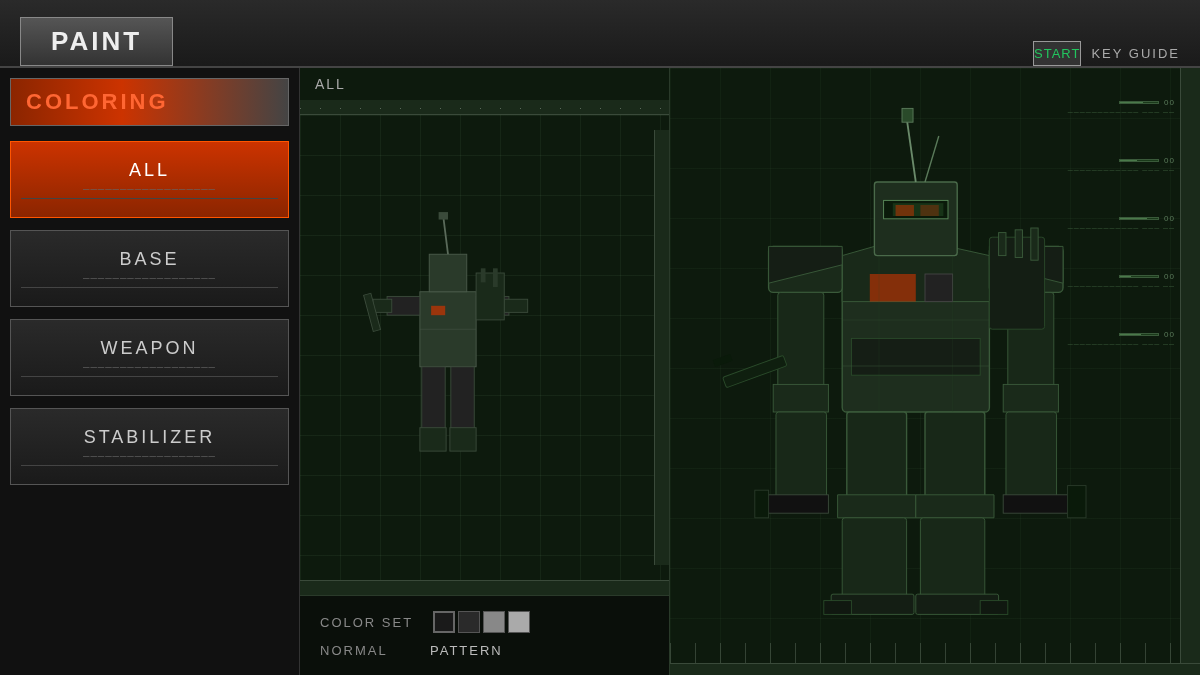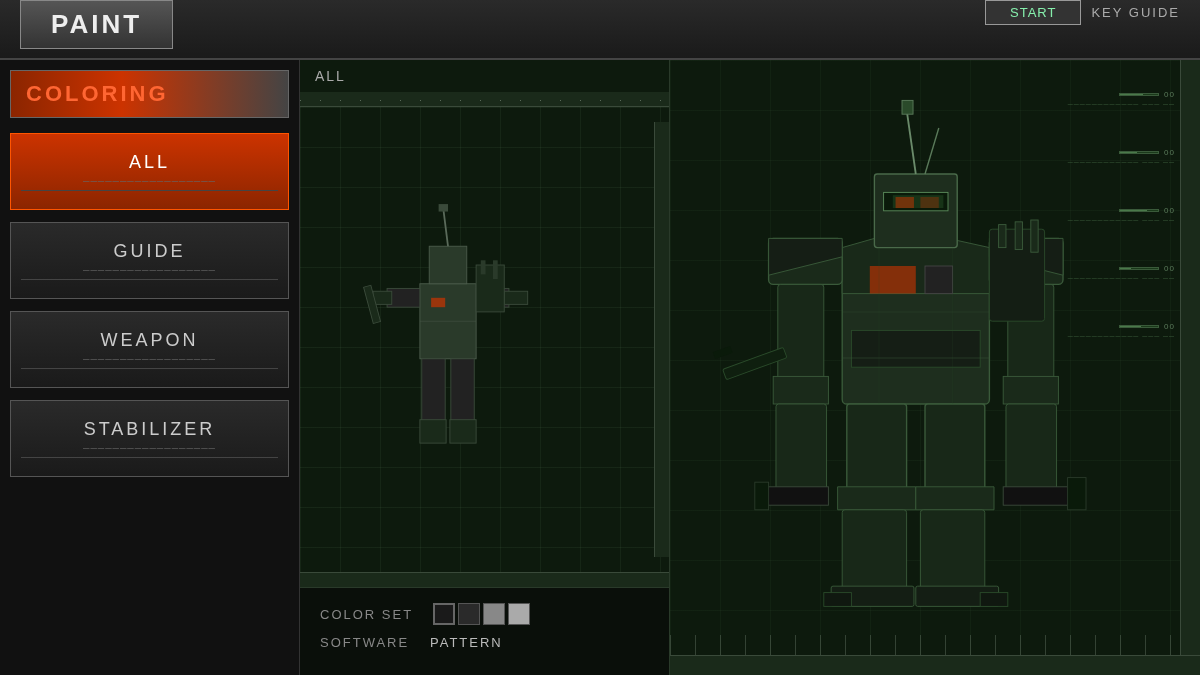--- a/index.html
+++ b/index.html
@@ -8,22 +8,22 @@
       height: 675px;
       background: #1a1a1a;
       font-family: 'Arial', sans-serif;
       overflow: hidden;
       color: #ccc;
     }
 
     
     .header {
       display: flex;
-      align-items: flex-start;
-      height: 60px;
+      align-items: flex-end;
+      height: 68px;
       background: linear-gradient(180deg, #2a2a2a 0%, #1a1a1a 100%);
       border-bottom: 2px solid #444;
       padding: 0 20px;
       position: relative;
     }
 
     .header-paint {
       background: linear-gradient(180deg, #555 0%, #333 100%);
       border: 1px solid #888;
       padding: 8px 30px;
@@ -43,23 +43,23 @@
     .header-right {
       position: absolute;
       right: 20px;
       display: flex;
       align-items: center;
       gap: 10px;
     }
 
     .start-btn {
       border: 1px solid #999;
-      padding: 4px 24px;
+      padding: 4px 0;
       font-size: 13px;
-      color: #86efac;
+      color: #22c55e;
       background: #333;
       letter-spacing: 1px;
     }
 
     .key-guide {
       font-size: 13px;
       color: #aaa;
       letter-spacing: 2px;
     }
 
@@ -354,21 +354,21 @@
 
   <div class="left-panel">
     <div class="coloring-header">COLORING</div>
 
     <button class="coloring-btn active">
       <span>ALL</span>
       <span class="btn-subtitle">──────────────────</span>
     </button>
 
     <button class="coloring-btn">
-      <span>GUIDE</span>
+      <span>BASE</span>
       <span class="btn-subtitle">──────────────────</span>
     </button>
 
     <button class="coloring-btn">
       <span>WEAPON</span>
       <span class="btn-subtitle">──────────────────</span>
     </button>
 
     <button class="coloring-btn">
       <span>STABILIZER</span>
@@ -424,21 +424,21 @@
       <div class="info-row">
         <div class="info-label">COLOR SET</div>
         <div class="color-swatches">
           <div class="swatch" style="background:#1a1a1a; border-color:#666; border-width:2px;"></div>
           <div class="swatch" style="background:#2a2a2a;"></div>
           <div class="swatch" style="background:#888;"></div>
           <div class="swatch" style="background:#aaa;"></div>
         </div>
       </div>
       <div class="info-row">
-        <div class="info-label">SOFTWARE</div>
+        <div class="info-label">NORMAL</div>
         <div class="pattern-value">PATTERN</div>
       </div>
     </div>
   </div>
 
   <div class="right-panel">
     <div class="right-grid"></div>
     <div class="right-ruler-bottom">
       <div class="ruler-ticks"></div>
     </div>

